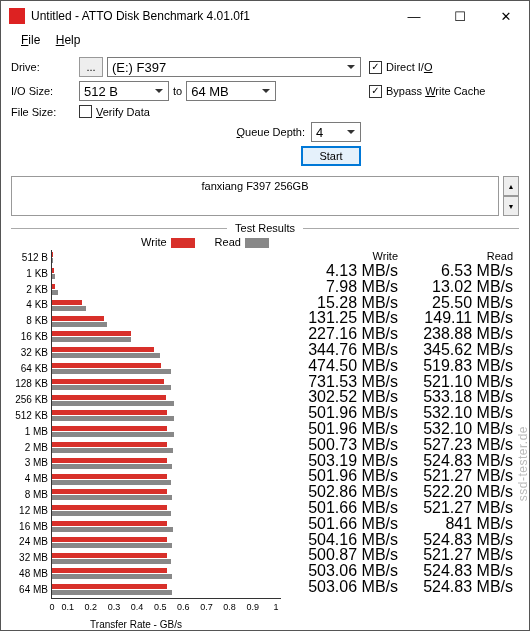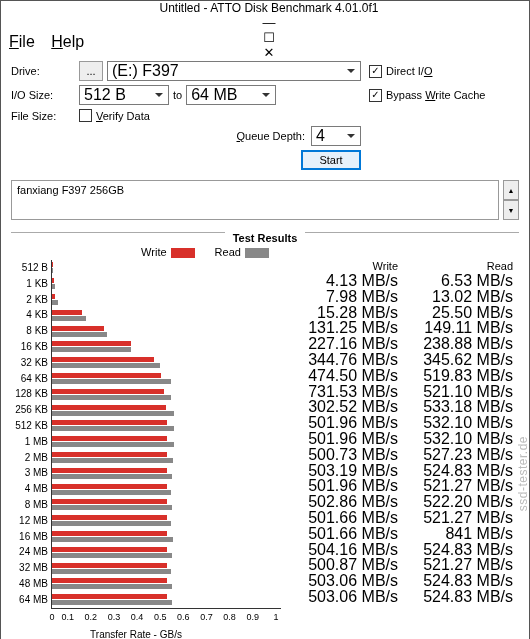--- a/index.html
+++ b/index.html
@@ -1,41 +1,41 @@
 <!DOCTYPE html>
 <html><head>
 <meta charset="utf-8">
 <style>
   * { box-sizing: border-box; margin: 0; padding: 0; }
   body { font-family: "Segoe UI", Tahoma, sans-serif; font-size: 11px; background: #fff; width: 530px; }
   .window { width: 530px; border: 1px solid #555; background: #fff; }
-  .titlebar { height: 30px; display: flex; align-items: center; padding-left: 8px; background: #fff; flex-direction: column; }
+  .titlebar { height: 30px; display: flex; align-items: center; padding-left: 8px; background: #fff; }
   .titlebar .icon { width: 16px; height: 16px; background: #d22; margin-right: 6px; }
   .titlebar .title { flex: 1; font-size: 12px; }
   .win-btn { width: 46px; height: 30px; display: flex; align-items: center; justify-content: center; font-size: 13px; font-family: sans-serif; }
-  .menubar { padding: 2px 8px 4px 8px; font-size: 16px; }
+  .menubar { padding: 2px 8px 4px 20px; font-size: 12px; }
   .menubar span { margin-right: 12px; }
   .menubar u { text-decoration: underline; }
   .controls { padding: 6px 10px 4px 10px; display: grid; grid-template-columns: 60px 1fr 150px; gap: 4px 8px; align-items: center; font-size: 11px; }
   .controls .lbl { white-space: nowrap; }
-  .dd { border: 1px solid #7a7a7a; background: #fff; height: 20px; display: flex; align-items: center; padding: 0 4px; font-size: 16px; position: relative; }
+  .dd { border: 1px solid #7a7a7a; background: #fff; height: 20px; display: flex; align-items: center; padding: 0 4px; font-size: 13px; position: relative; }
   .dd::after { content: ""; position: absolute; right: 5px; top: 7px; border-left: 4px solid transparent; border-right: 4px solid transparent; border-top: 4px solid #333; }
   .row-drive { display: flex; gap: 4px; }
   .btn-dots { width: 24px; height: 20px; border: 1px solid #999; background: #eee; display: flex; align-items: center; justify-content: center; }
   .row-io { display: flex; gap: 4px; align-items: center; }
   .cb { display: flex; align-items: center; gap: 4px; }
   .cb .box { width: 13px; height: 13px; border: 1px solid #333; display: flex; align-items: center; justify-content: center; font-size: 10px; line-height: 1; }
   .qd { display: flex; align-items: center; gap: 6px; justify-content: flex-end; }
   .qd .dd { width: 50px; }
   .btn-start { border: 2px solid #0078d7; background: #e5f1fb; width: 60px; height: 20px; display: flex; align-items: center; justify-content: center; font-size: 11px; margin-left: auto; }
   .desc-area { margin: 6px 10px; display: flex; gap: 4px; }
-  .desc-box { flex: 1; border: 1px solid #999; height: 40px; padding: 3px 5px; font-size: 11px; background: #fff; }
+  .desc-box { flex: 1; border: 1px solid #999; height: 40px; padding: 3px 5px; font-size: 11px; background: #fff; text-align: center; }
   .spin { width: 16px; display: flex; flex-direction: column; }
   .spin div { flex: 1; border: 1px solid #999; background: #eee; display: flex; align-items: center; justify-content: center; font-size: 7px; }
-  .results-hdr { margin: 12px 10px 0 10px; display: flex; align-items: flex-start; font-weight: bold; }
+  .results-hdr { margin: 6px 10px 0 10px; display: flex; align-items: center; }
   .results-hdr .line { flex: 1; height: 1px; background: #aaa; }
   .results-hdr .txt { padding: 0 8px; font-size: 11px; }
   .legend { display: flex; justify-content: center; gap: 20px; margin: 2px 0 2px -120px; font-size: 11px; }
   .legend .sw { width: 24px; height: 10px; display: inline-block; vertical-align: middle; margin-left: 4px; }
   .results-body { display: flex; padding: 0 10px 4px 10px; }
   .chart-col { display: flex; }
   .ylabels { width: 40px; text-align: right; padding-right: 3px; font-size: 10px; line-height: 1; }
   .ylabels div { height: 15.8px; display: flex; align-items: center; justify-content: flex-end; }
   .bars { width: 230px; border-left: 1px solid #333; border-bottom: 1px solid #333; position: relative; }
   .bar-row { height: 15.8px; display: flex; flex-direction: column; justify-content: center; gap: 1px; padding: 1px 0; }

